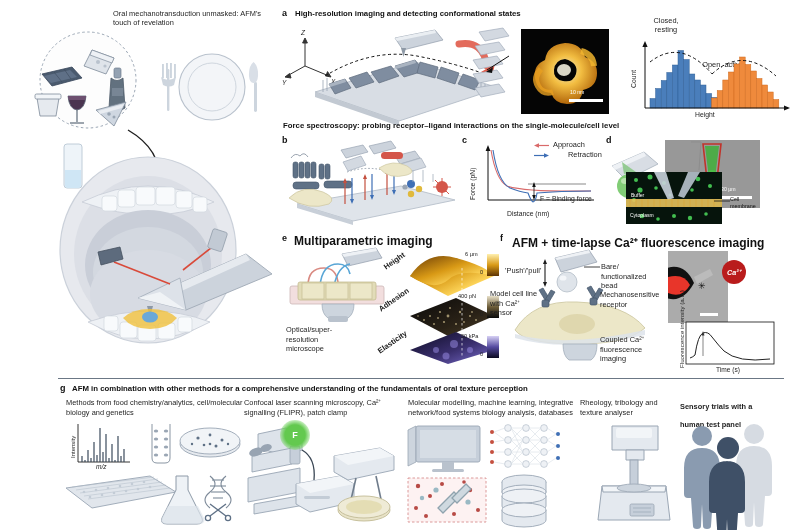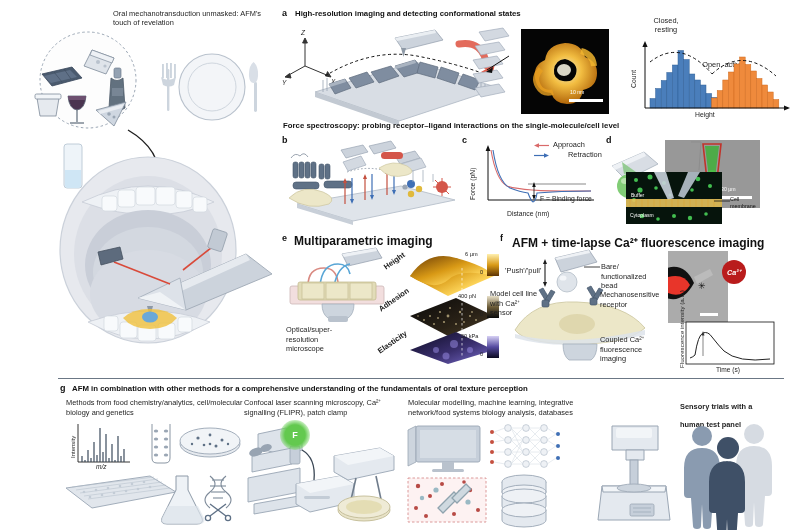--- a/index.html
+++ b/index.html
@@ -625,20 +625,21 @@
   <div class="axlab" style="left:44px;top:44px;font-size:6.6px;">Time (s)</div>
 </div>
 
 <div class="abs" style="left:58px;top:378px;width:726px;height:1px;background:#6b7785;"></div>
 <div class="plab" style="left:60px;top:383px;">g</div>
 <div class="head" style="left:72px;top:384px;">AFM in combination with other methods for a comprehensive understanding of the fundamentals of oral texture perception</div>
 
 <div class="t" style="left:66px;top:398px;width:178px;line-height:9.8px;">Methods from food chemistry/analytics, cell/molecular biology and genetics</div>
 <div class="t" style="left:244px;top:398px;width:162px;line-height:9.8px;">Confocal laser scanning microscopy, Ca²⁺ signalling (FLIPR), patch clamp</div>
 <div class="t" style="left:408px;top:398px;width:170px;line-height:9.8px;">Molecular modelling, machine learning, integrative network/food systems biology analysis, databases</div>
+<div class="t" style="left:580px;top:398px;width:92px;line-height:9.8px;">Rheology, tribology and texture analyser</div>
 <div class="t" style="left:680px;top:398px;width:92px;line-height:18px;font-weight:bold;">Sensory trials with a human test panel</div>
 
 <svg class="abs" style="left:64px;top:422px;" width="180" height="104">
 
   <line x1="14" y1="40" x2="66" y2="40" stroke="#1d1d1d" stroke-width=".9"></line>
   <line x1="14" y1="40" x2="14" y2="2" stroke="#1d1d1d" stroke-width=".9"></line>
   <g stroke="#3b4a5c" stroke-width="1.2">
     <line x1="18" y1="40" x2="18" y2="34"></line>
         <line x1="21" y1="40" x2="21" y2="38"></line>
     <line x1="24" y1="40" x2="24" y2="28"></line>

